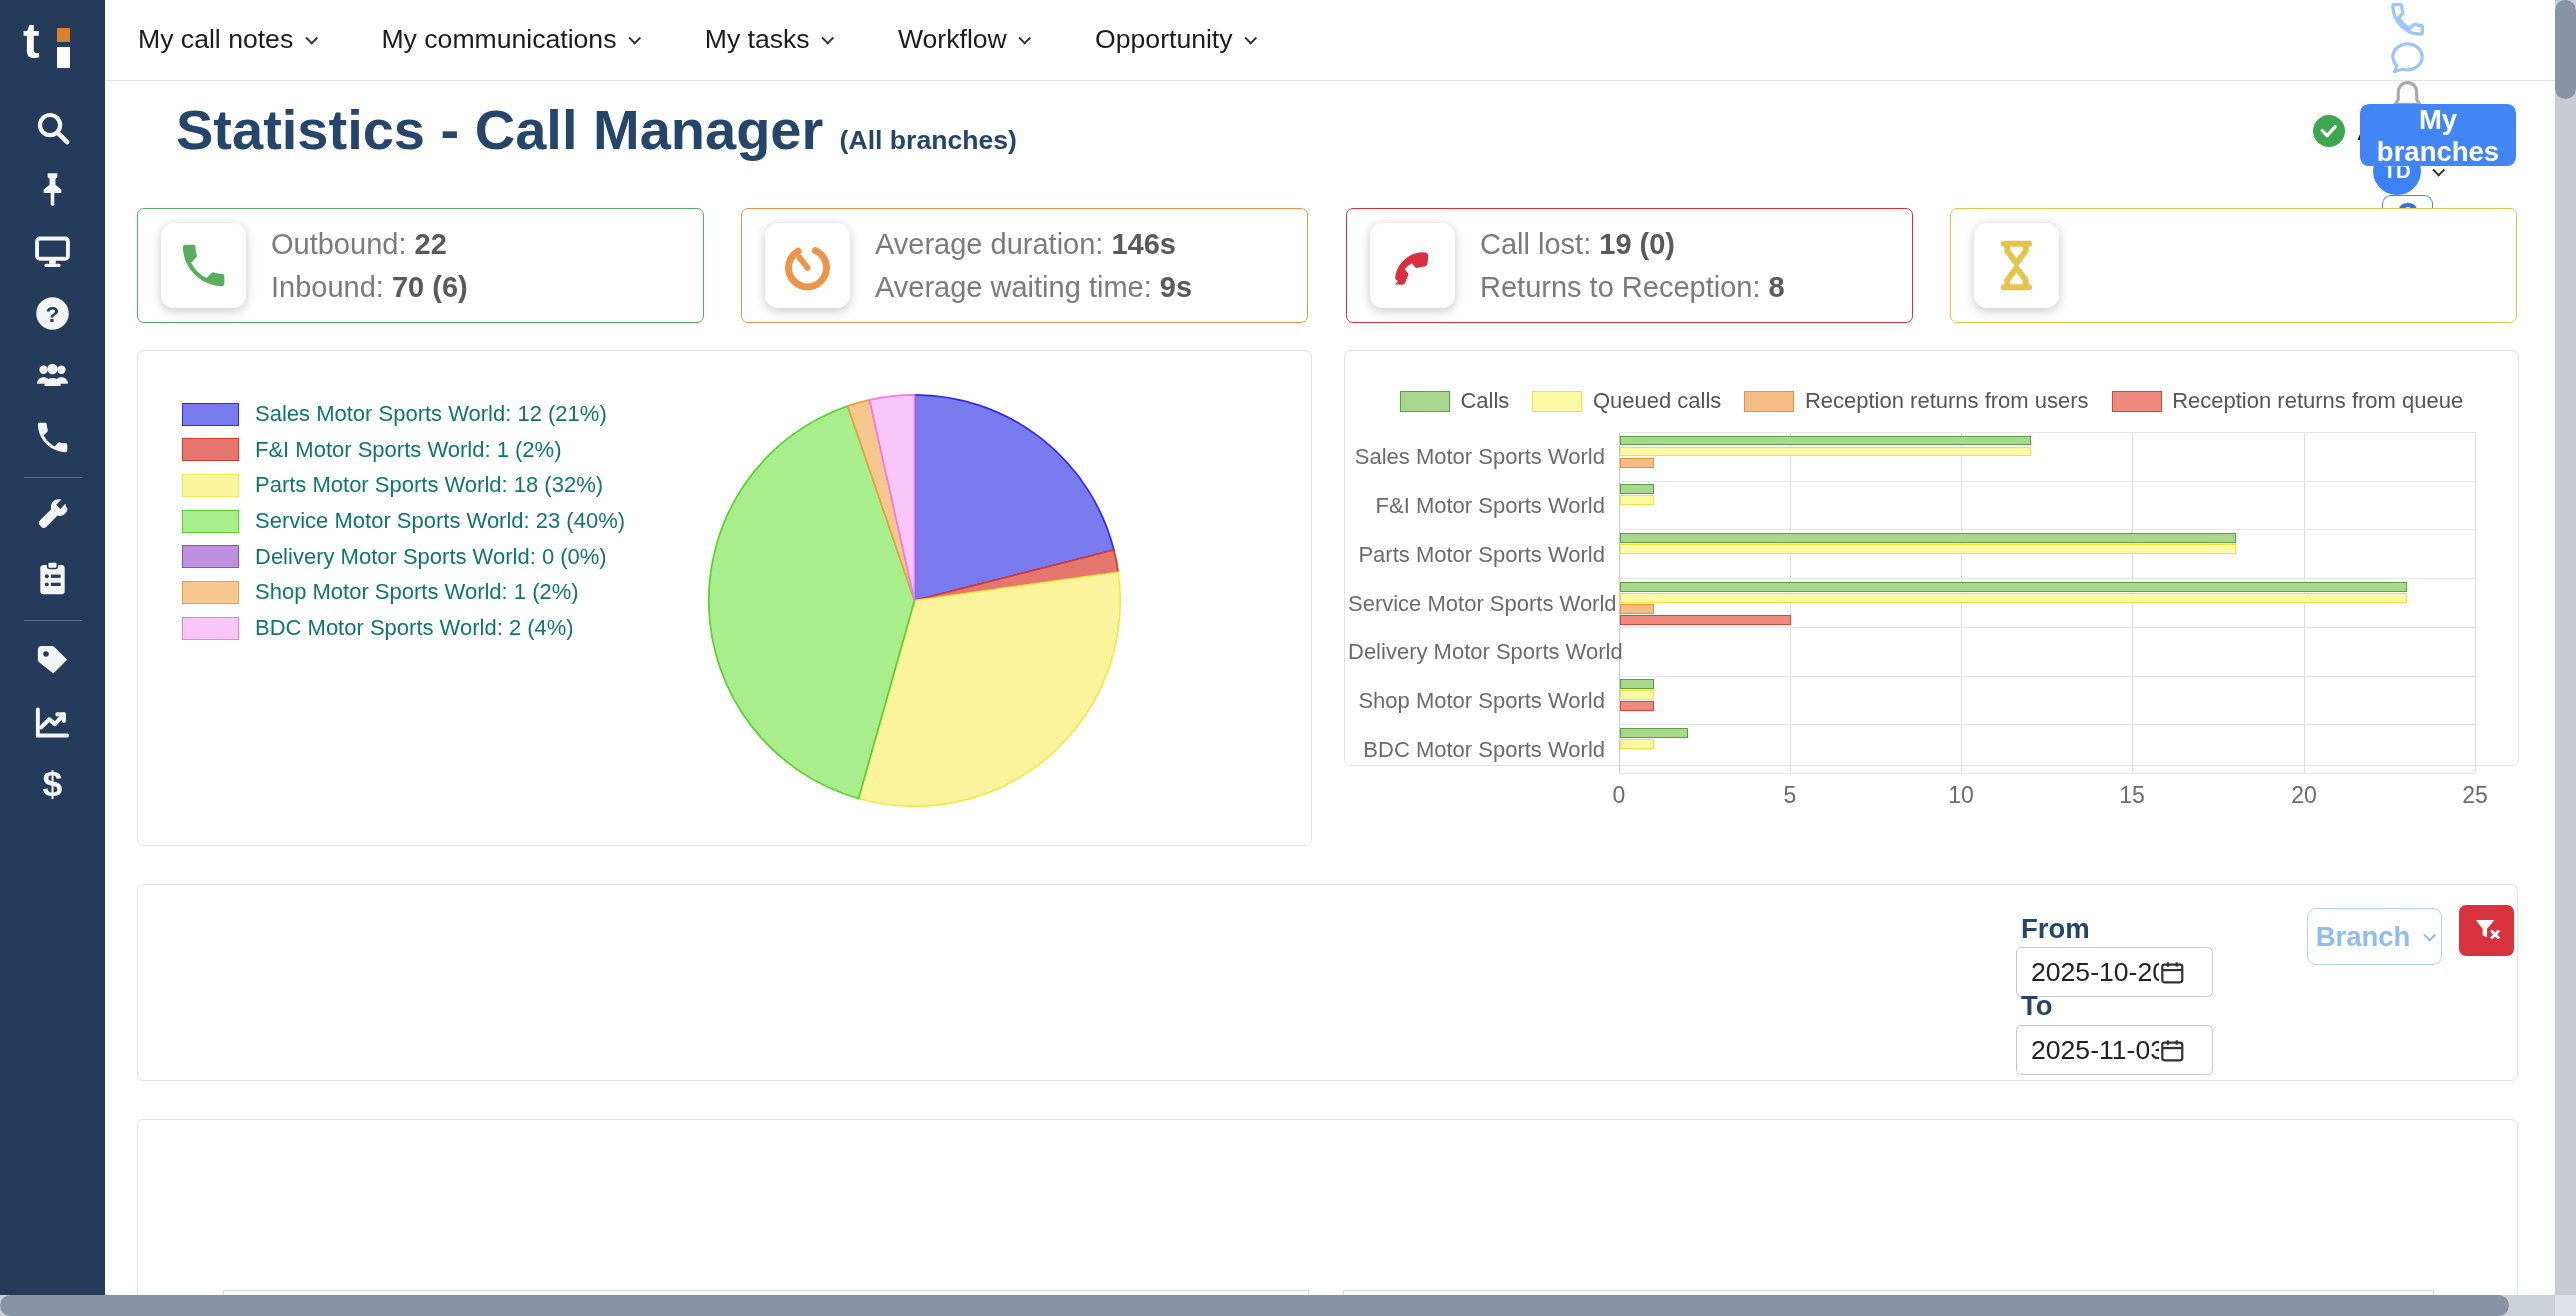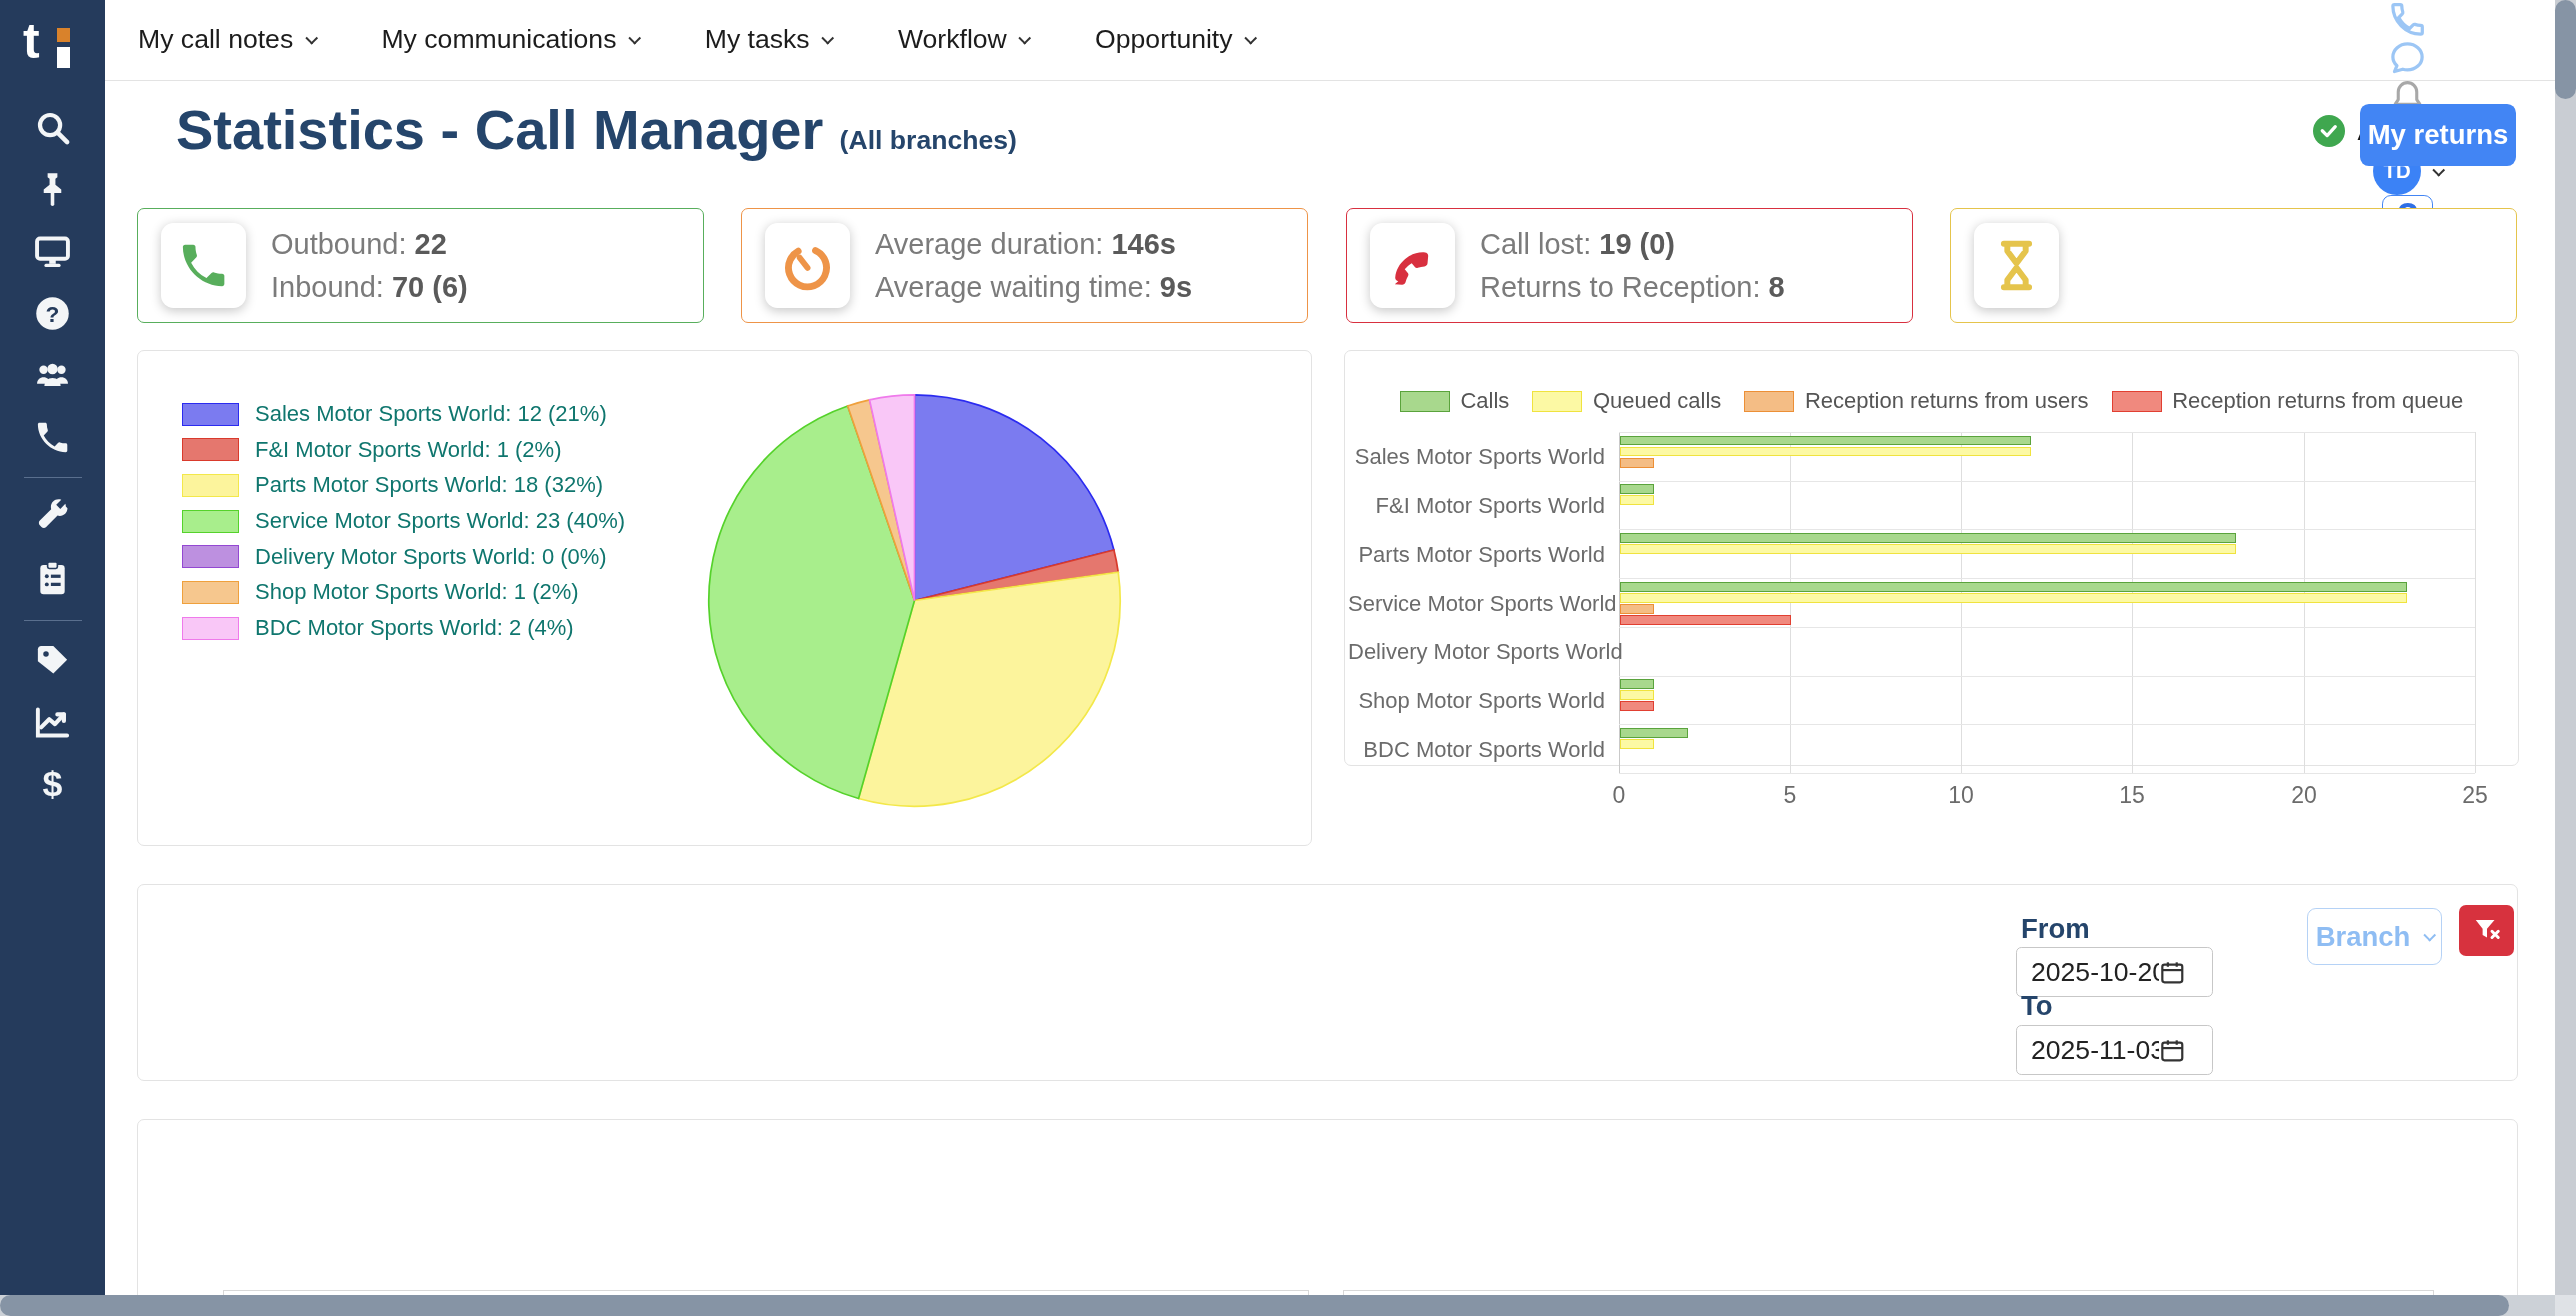--- a/index.html
+++ b/index.html
@@ -265,21 +265,21 @@
             <circle cx="20.5" cy="15" r="1" fill="#4285f4"></circle>
           </svg>
       </button>
     </div>
   </header>
 
   <div class="page-title-row">
     <h1 class="page-title">Statistics - Call Manager</h1>
     <span class="page-subtitle">(All branches)</span>
   </div>
-  <button class="branches-btn">My returns</button>
+  <button class="branches-btn">My branches</button>
 
   <div id="stat-row">
       <div class="stat-card" style="left: 137px; border-color: rgb(88, 174, 92);">
         <div class="stat-icon-box">
           <svg viewBox="0 0 24 24" style="width: 55px; height: 55px;">
             <path d="M6.6 10.8c1.5 2.9 3.8 5.2 6.7 6.7l2.2-2.2c.3-.3.7-.4 1.1-.3 1.1.4 2.3.6 3.5.6.6 0 1 .4 1 1v3.4c0 .6-.4 1-1 1C10.9 21 3 13.1 3 3.9c0-.6.4-1 1-1h3.5c.6 0 1 .4 1 1 0 1.2.2 2.4.6 3.5.1.4 0 .8-.3 1.1l-2.2 2.3z" fill="#58ae5c"></path>
           </svg>
         </div>
         <div class="stat-lines">
           <div class="stat-line">Outbound: <b>22</b></div>

